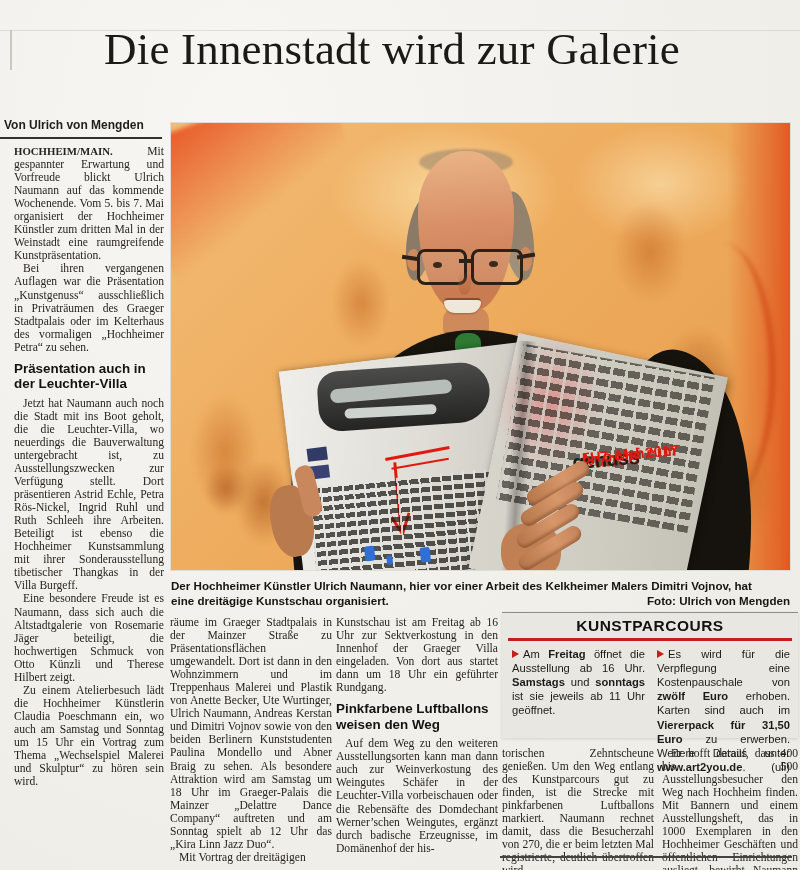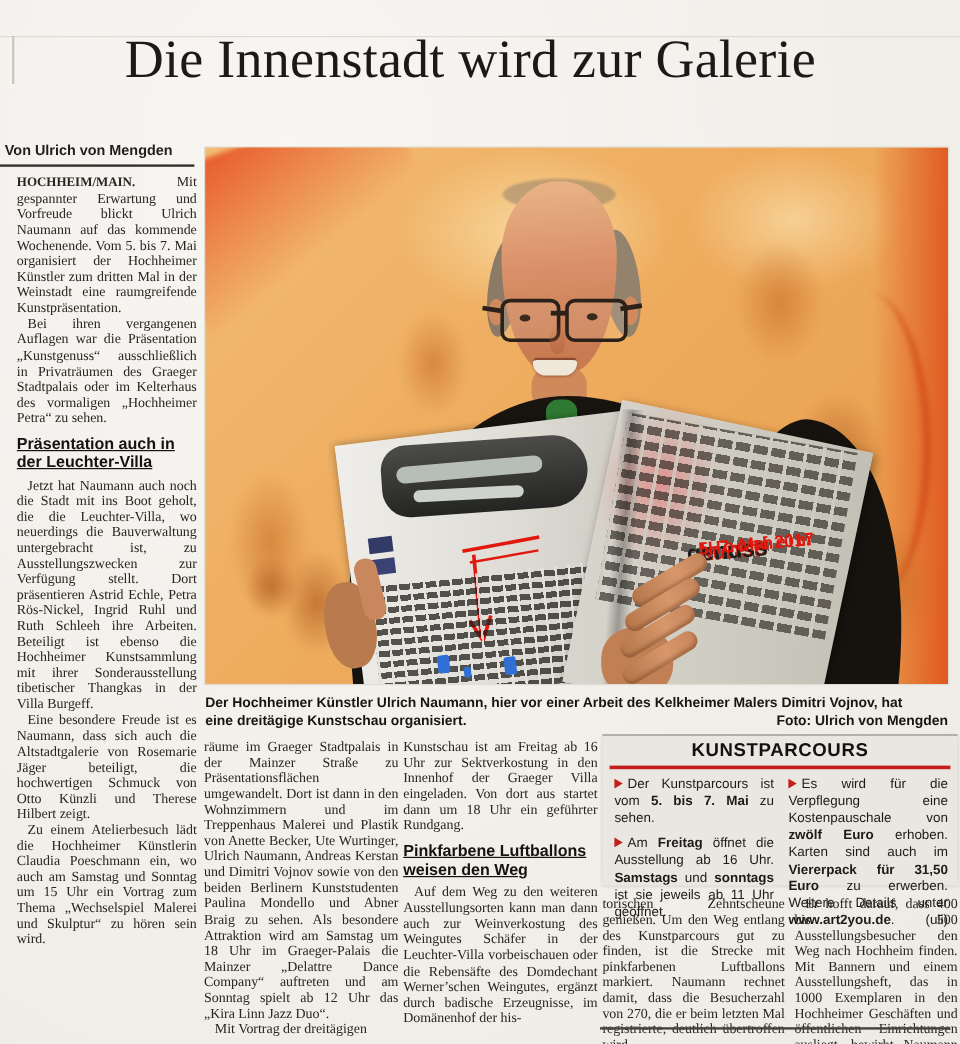--- a/index.html
+++ b/index.html
@@ -20,21 +20,21 @@
   .byline{position:absolute;top:118px;left:4px;font-family:"Liberation Sans",sans-serif;
           font-weight:bold;font-size:12px;color:#201e1a;}
   .byline-rule{position:absolute;top:137px;left:0;width:162px;height:2px;background:#35322d;}
   
   .col{position:absolute;text-align:justify;font-size:11.6px;line-height:13.05px;color:#28241f;
        hyphens:auto;-webkit-hyphens:auto;}
   .col p{margin:0;}
   .col p.ind{text-indent:9px;}
   .lead{font-family:Liberation Serif, serif;font-weight:bold;font-size:10.8px;}
   .subhead{font-family:"Liberation Sans",sans-serif;font-weight:bold;font-size:13.4px;
-           line-height:15.5px;color:#15130f;margin:7px 0 5px 0 !important;text-align:left;text-indent:0;text-decoration:underline;}
+           line-height:15.5px;color:#15130f;margin:7px 0 5px 0 !important;text-align:left;text-indent:0;}
   .col1{top:145px;left:14px;width:150px;}
   .col2{top:616px;left:170px;width:162px;}
   .col3{top:616px;left:336px;width:162px;}
   .col4{top:747px;left:502px;width:152px;}
   .col5{top:747px;left:662px;width:136px;}
   .bottom-rule{position:absolute;top:856px;left:500px;width:292px;height:2px;background:#454340;}
   
   .photo{position:absolute;left:171px;top:123px;width:619px;height:447px;overflow:hidden;
          background:linear-gradient(135deg,#f2bc74 0%,#eeac5e 45%,#e89d4c 100%);box-shadow:0 0 0 1px #e2ddd4;}
   .photo *{position:absolute;}
@@ -242,21 +242,20 @@
     <p>Kunstschau ist am Freitag ab 16 Uhr zur Sektverkostung in den Innenhof der Graeger Villa eingeladen. Von dort aus startet dann um 18 Uhr ein geführter Rundgang.</p>
     <p class="subhead">Pinkfarbene Luftballons weisen den Weg</p>
     <p class="ind">Auf dem Weg zu den weiteren Ausstellungsorten kann man dann auch zur Weinverkostung des Weingutes Schäfer in der Leuchter-Villa vorbeischauen oder die Rebensäfte des Domdechant Werner’schen Weingutes, ergänzt durch badische Erzeugnisse, im Domänenhof der his-</p>
   </div>
 
   <div class="infobox">
     <h3>KUNSTPARCOURS</h3>
     <div class="box-rule"></div>
     <div class="box-cols">
       <div class="box-col">
-        <p><span class="tri"></span><span>Der Kunstparcours ist vom </span><span class="b">5. bis 7. Mai</span><span> zu sehen.</span></p>
         <p><span class="tri"></span><span>Am </span><span class="b">Freitag</span><span> öffnet die Ausstellung ab 16 Uhr. </span><span class="b">Samstags</span><span> und </span><span class="b">sonntags</span><span> ist sie jeweils ab 11 Uhr geöffnet.</span></p>
       </div>
       <div class="box-col">
         <p><span class="tri"></span><span>Es wird für die Verpflegung eine Kostenpauschale von </span><span class="b">zwölf Euro</span><span> erhoben. Karten sind auch im </span><span class="b">Viererpack für 31,50 Euro</span><span> zu erwerben. Weitere Details unter </span><span class="b">www.art2you.de</span><span>. </span><span class="uli">(uli)</span></p>
       </div>
     </div>
   </div>
 
   <div class="col col4">
     <p>torischen Zehntscheune genießen. Um den Weg entlang des Kunstparcours gut zu finden, ist die Strecke mit pinkfarbenen Luftballons markiert. Naumann rechnet damit, dass die Besucherzahl von 270, die er beim letzten Mal registrierte, deutlich übertroffen wird.</p>

